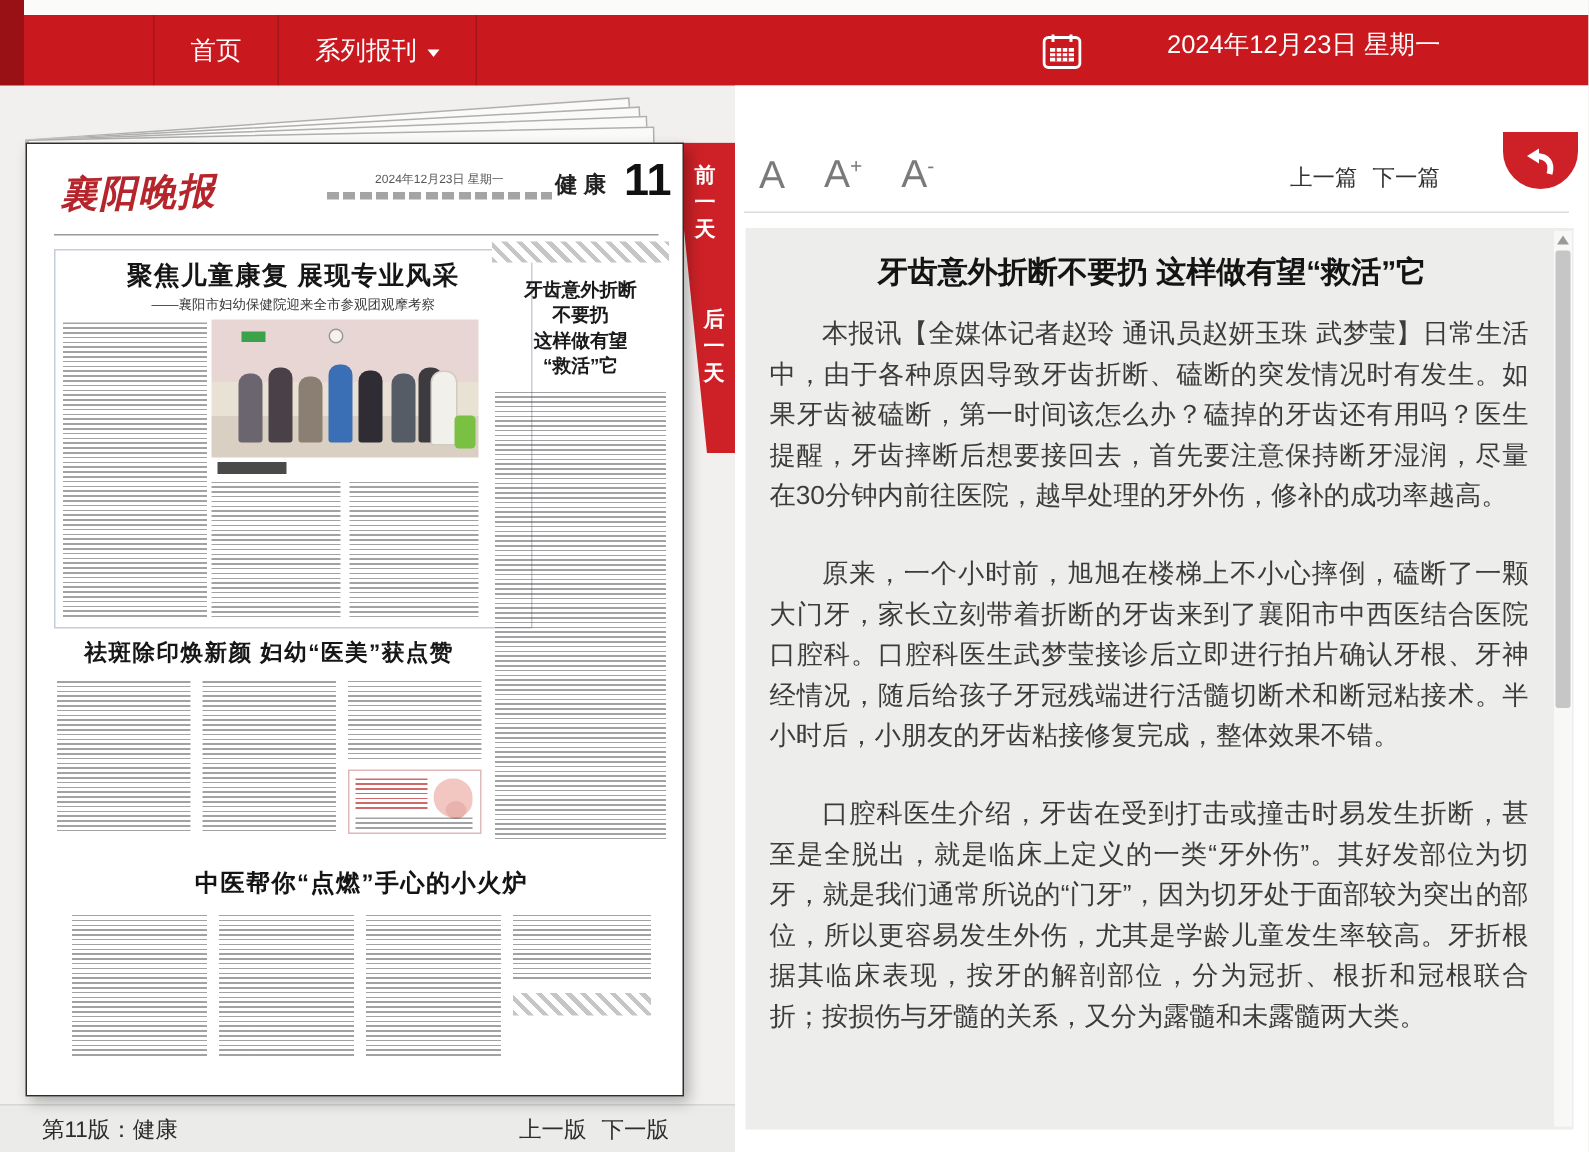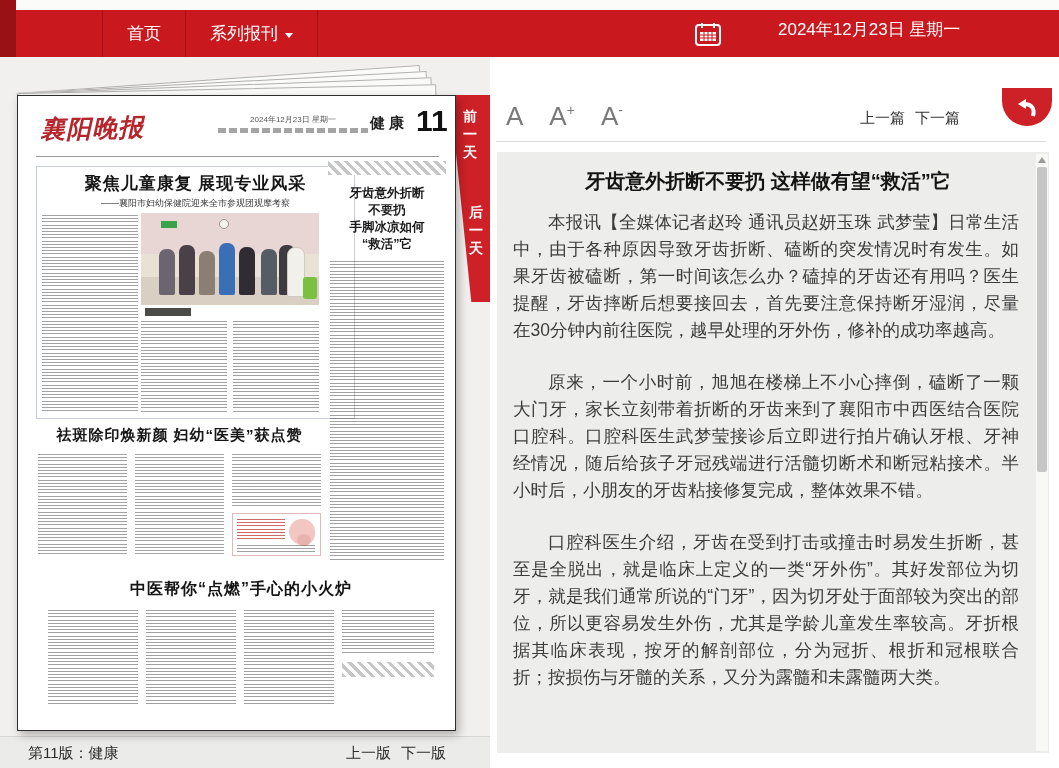--- a/index.html
+++ b/index.html
@@ -162,21 +162,21 @@
     </div>
     <div class="abs" id="np-photo-cap"></div>
     <div class="microcol" style="left:104px;top:154px;width:86px;height:92px;"></div>
     <div class="microcol" style="left:196px;top:154px;width:86px;height:92px;"></div>
   </div>
 
   <div class="abs" id="np-tooth">
     <div class="hatch abs" style="left:0;top:0;width:118px;height:14px;"></div>
     <div class="tooth-title abs" style="top:24px;">牙齿意外折断</div>
     <div class="tooth-title abs" style="top:41px;">不要扔</div>
-    <div class="tooth-title abs" style="top:58px;">手脚冰凉如何</div>
+    <div class="tooth-title abs" style="top:58px;">这样做有望</div>
     <div class="tooth-title abs" style="top:75px;">“救活”它</div>
     <div class="microcol" style="left:2px;top:100px;width:114px;height:300px;"></div>
   </div>
 
   <div class="abs" style="left:18px;top:330px;width:287px;height:133px;">
     <div id="np-mid-headline" class="abs" style="top:0;">祛斑除印焕新颜  妇幼“医美”获点赞</div>
     <div class="microcol" style="left:2px;top:28px;width:89px;height:102px;"></div>
     <div class="microcol" style="left:99px;top:28px;width:89px;height:102px;"></div>
     <div class="microcol" style="left:196px;top:28px;width:89px;height:54px;"></div>
     <div class="abs" id="np-ad" style="left:196px;top:87px;width:89px;height:43px;">

